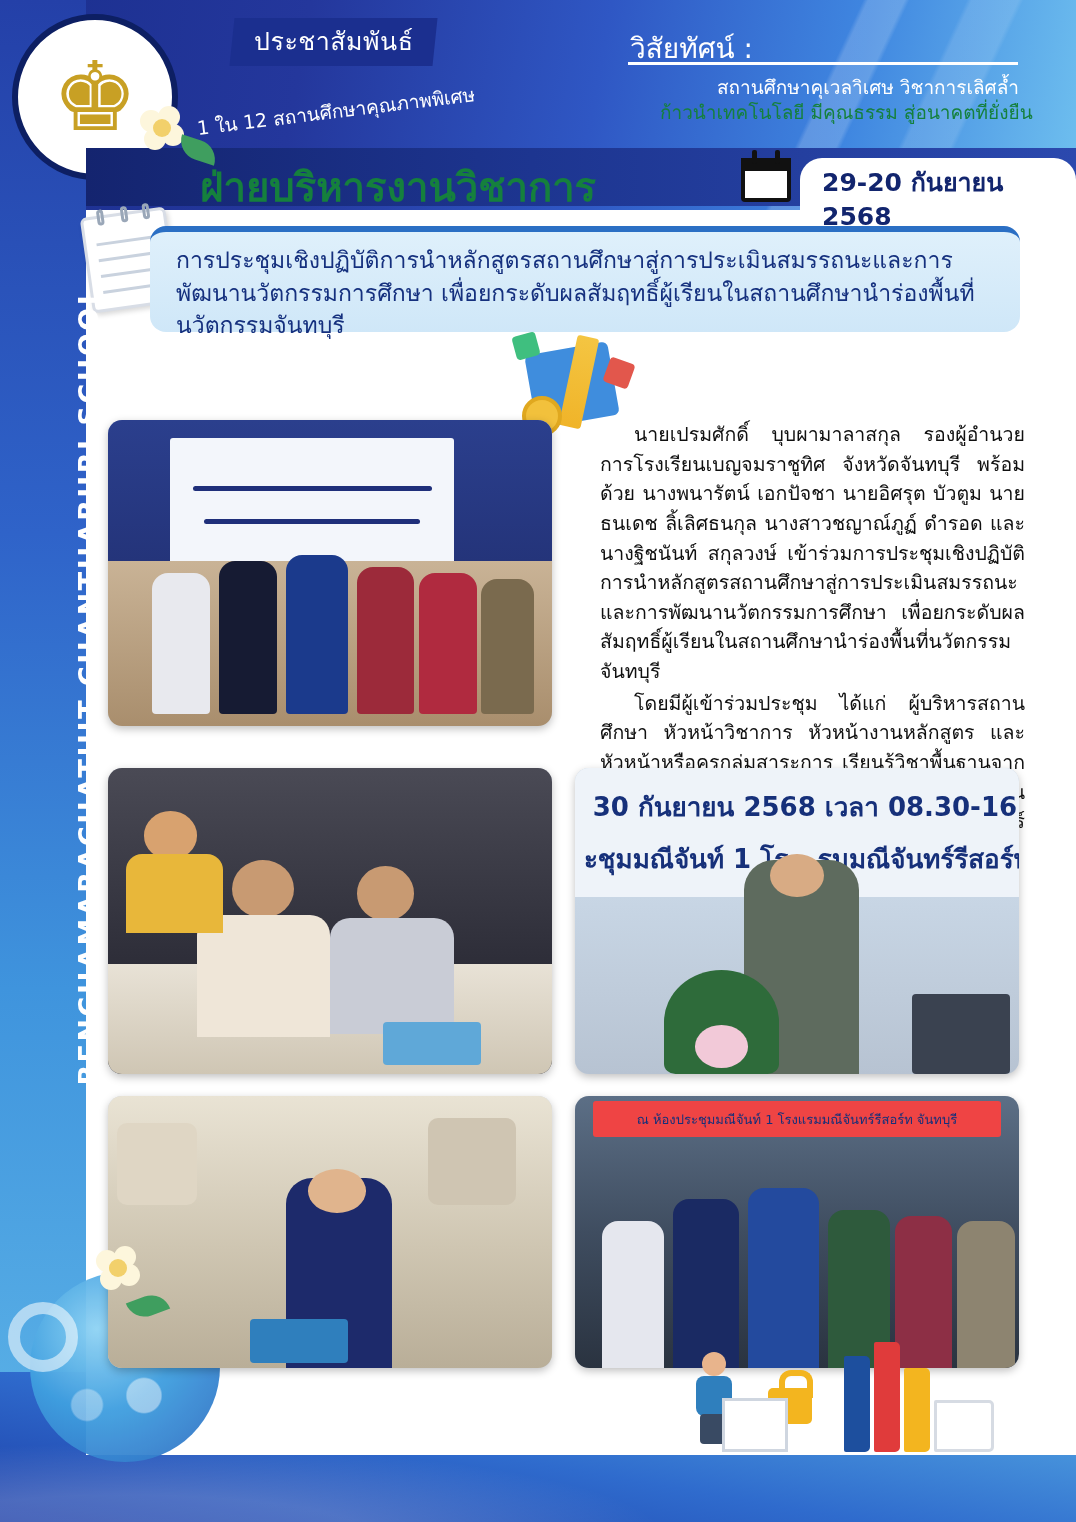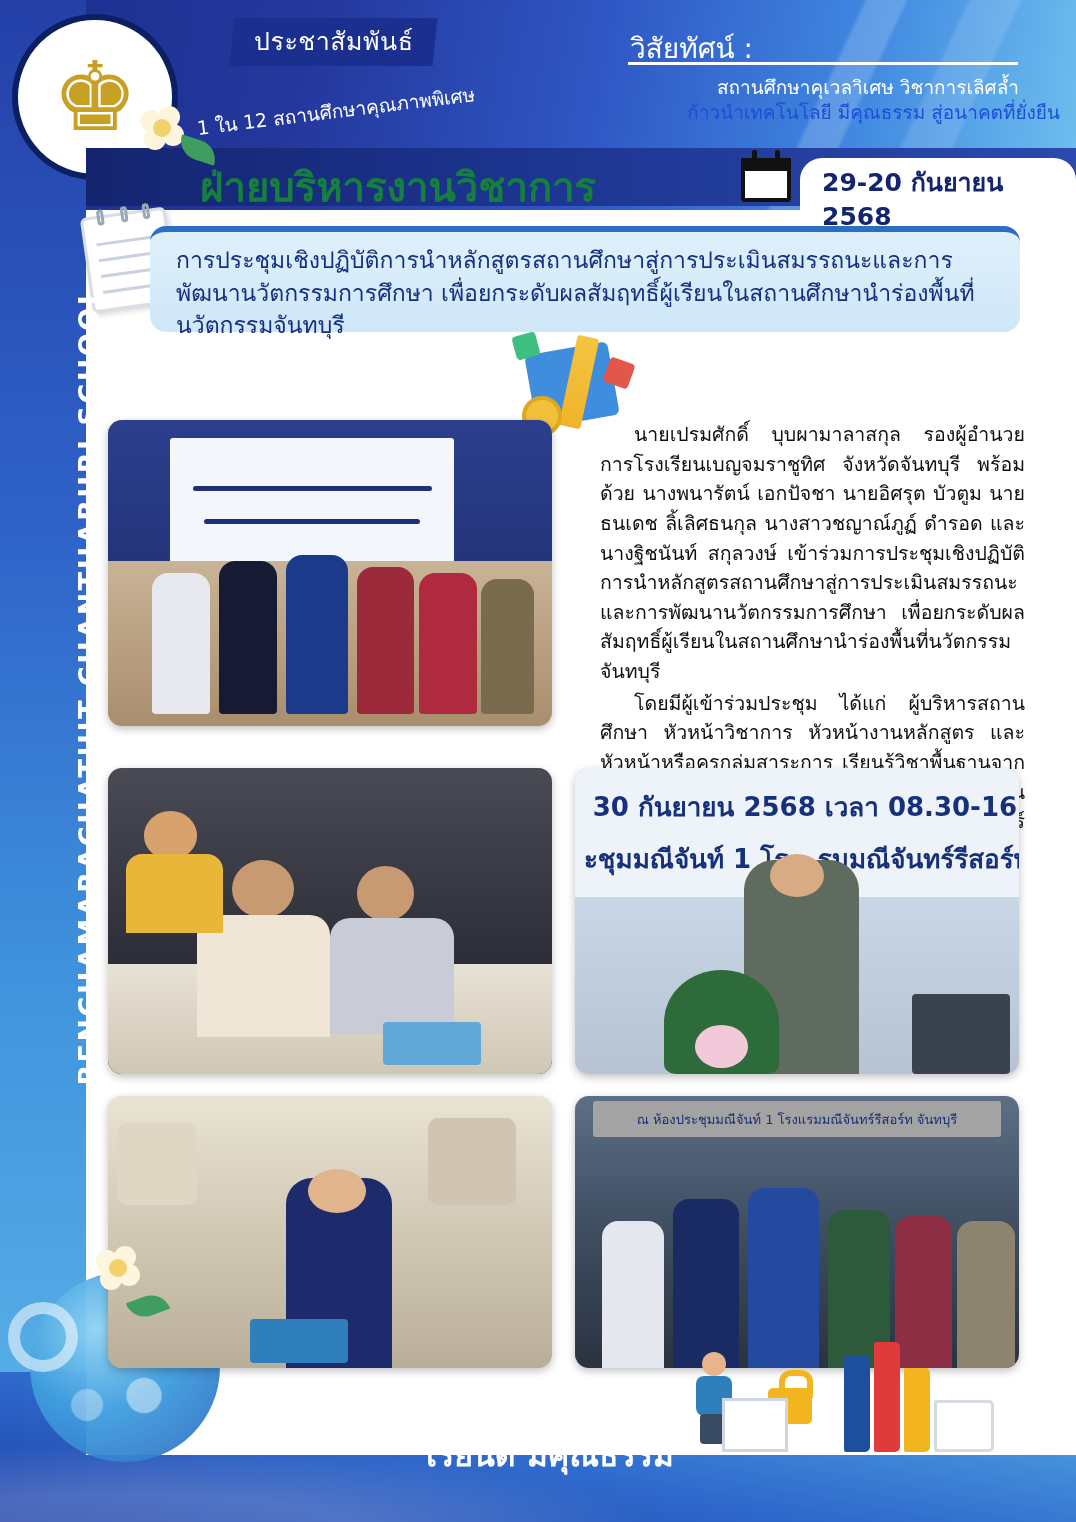--- a/index.html
+++ b/index.html
@@ -118,21 +118,21 @@
   .vision-underline {
     position: absolute; left: 628px; top: 62px; width: 390px; height: 3px;
     background: #ffffff;
   }
   .vision-line1 {
     position: absolute; left: 688px; top: 74px; width: 360px;
     color: #ffffff; font-size: 19px; text-align: center; line-height: 1.45;
   }
   .vision-line2 {
     position: absolute; left: 660px; top: 99px; width: 400px;
-    color: #1d4ed8; font-size: 19px; text-align: right; line-height: 1.45;
+    color: #15803d; font-size: 19px; text-align: left; line-height: 1.45;
   }
 
   
   .dept-bar {
     position: absolute; left: 86px; top: 148px; width: 990px; height: 58px;
     background: linear-gradient(90deg, #14246f 0%, #1d3590 45%, #2b49ae 100%);
   }
   .dept-title {
     position: absolute; left: 200px; top: 155px;
     color: #15803d; font-size: 40px; font-weight: bold;
@@ -240,21 +240,21 @@
   .p3-flower { position:absolute; left:27%; bottom:2%; width:12%; height:14%; background:#f2c9d8; border-radius:50%; }
 
   
   .p4-bg { position:absolute; inset:0; background: linear-gradient(180deg,#e9e3d4 0%, #cfc6b2 55%, #b9ae98 100%); }
   .p4-person { position:absolute; left:40%; top:30%; width:24%; height:72%; background:#1d2a6b; border-radius:26px 26px 0 0; }
   .p4-face { position:absolute; left:45%; top:27%; width:13%; height:16%; background:#e0b48d; border-radius:50%; }
   .p4-tablet { position:absolute; left:32%; bottom:2%; width:22%; height:16%; background:#2f7fbd; border-radius:4px; }
 
   
   .p5-bg { position:absolute; inset:0; background: linear-gradient(180deg,#5c6f86 0%, #3f4d60 50%, #2a3340 100%); }
-  .p5-banner { position:absolute; left:4%; top:2%; width:92%; height:13%; background:#a3a3a3; border-radius:3px; color:#16307a; font-size:13px; display:flex; align-items:center; justify-content:center; }
+  .p5-banner { position:absolute; left:4%; top:2%; width:92%; height:13%; background:#ef4444; border-radius:3px; color:#16307a; font-size:13px; display:flex; align-items:center; justify-content:center; }
   .p5-person { position:absolute; bottom:0; border-radius:16px 16px 0 0; }
 
   
   .article {
     position: absolute; left: 600px; top: 420px; width: 425px;
     color: #101010; font-size: 19.5px; line-height: 1.52;
     text-align: justify;
   }
   .article p { margin-bottom: 2px; }
   .article .indent { text-indent: 34px; }
@@ -423,21 +423,20 @@
     <div class="p5-person" style="left:6%;width:14%;height:54%;background:#e5e7ee;"></div>
     <div class="p5-person" style="left:22%;width:15%;height:62%;background:#1a2a63;"></div>
     <div class="p5-person" style="left:39%;width:16%;height:66%;background:#234a9e;"></div>
     <div class="p5-person" style="left:57%;width:14%;height:58%;background:#2e5a3c;"></div>
     <div class="p5-person" style="left:72%;width:13%;height:56%;background:#8d2f45;"></div>
     <div class="p5-person" style="left:86%;width:13%;height:54%;background:#8d8470;"></div>
   </div>
 
   <div class="vert-name">BENCHAMARACHATHIT CHANTHABURI SCHOOL</div>
 
-  <div class="motto">“เรียนดี  มีคุณธรรม”</div>
 
   <div class="books">
     <div class="book bk1"></div>
     <div class="book bk2"></div>
     <div class="book bk3"></div>
     <div class="book bk4"></div>
     <div class="lock"></div>
     <div class="person-deco">
       <div class="h"></div>
         <div class="b"></div>

